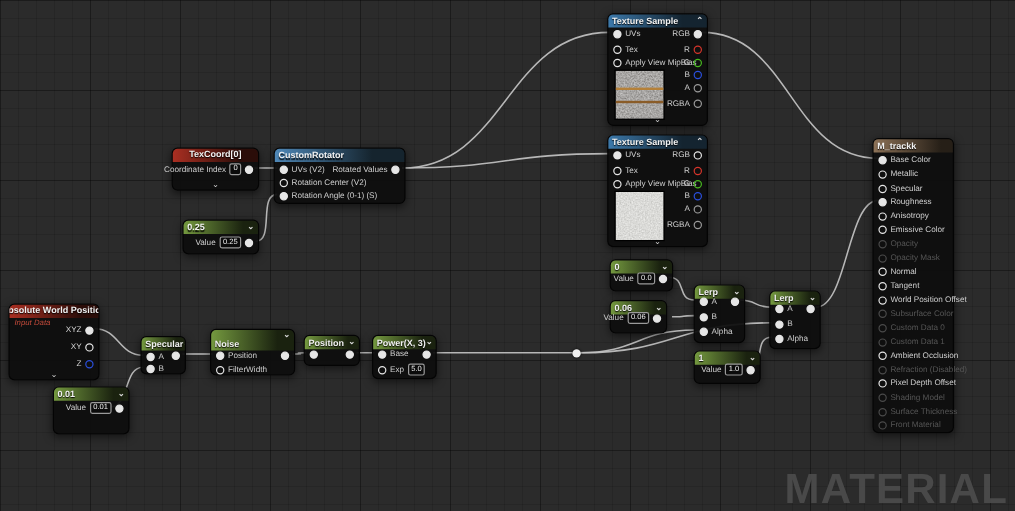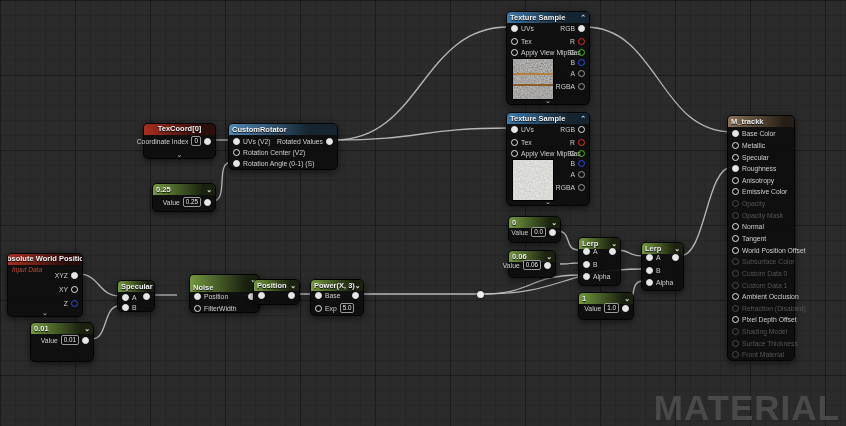--- a/index.html
+++ b/index.html
@@ -253,21 +253,21 @@
           <span class="plabel">A</span>
         </div>
         <div class="prow left" style="top: 21px;">
           <span class="pin" style="border-color: rgb(230, 230, 230); background: rgb(230, 230, 230);"></span>
           <span class="plabel">B</span>
         </div>
         <div class="prow right" style="top: 10px;">
           <span class="pin" style="border-color: rgb(230, 230, 230); background: rgb(230, 230, 230);"></span>
         </div>
       </div>
-      <div class="node" style="left: 189px; top: 274px; width: 71px; height: 39px;">
+      <div class="node" style="left: 175px; top: 274px; width: 71px; height: 39px;">
         <div class="hdr hdr-math tall"><span class="ttl">Noise</span><span class="chev" style="position: absolute; right: 3px; top: 1px;">⌄</span></div>
         <div class="prow left" style="top: 16px;">
           <span class="pin" style="border-color: rgb(230, 230, 230); background: rgb(230, 230, 230);"></span>
           <span class="plabel">Position</span>
         </div>
         <div class="prow left" style="top: 28px;">
           <span class="pin" style="border-color: rgb(230, 230, 230);"></span>
           <span class="plabel">FilterWidth</span>
         </div>
         <div class="prow right" style="top: 16px;">
@@ -372,21 +372,21 @@
         <div class="hdr hdr-math">
           <span class="ttl">1</span>
           <span class="chev">⌄</span>
         </div>
         <div class="prow right" style="top: 10px;">
           <span class="plabel">Value</span>
           <span class="vbox">1.0</span>
           <span class="pin" style="border-color: rgb(230, 230, 230); background: rgb(230, 230, 230);"></span>
         </div>
       </div>
-      <div class="node" style="left: 30px; top: 322px; width: 64px; height: 40px;">
+      <div class="node" style="left: 44px; top: 322px; width: 64px; height: 40px;">
         <div class="hdr hdr-math">
           <span class="ttl">0.01</span>
           <span class="chev">⌄</span>
         </div>
         <div class="prow right" style="top: 12px;">
           <span class="plabel">Value</span>
           <span class="vbox">0.01</span>
           <span class="pin" style="border-color: rgb(230, 230, 230); background: rgb(230, 230, 230);"></span>
         </div>
       </div>

